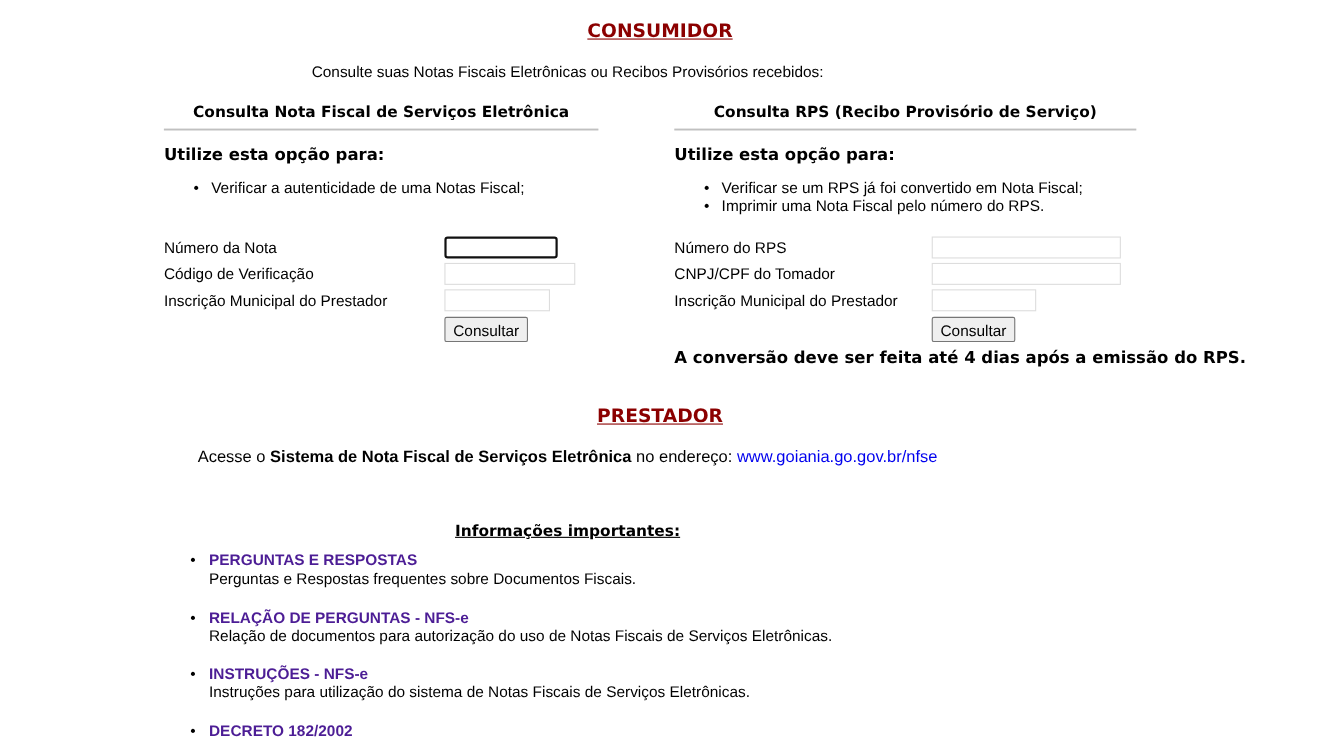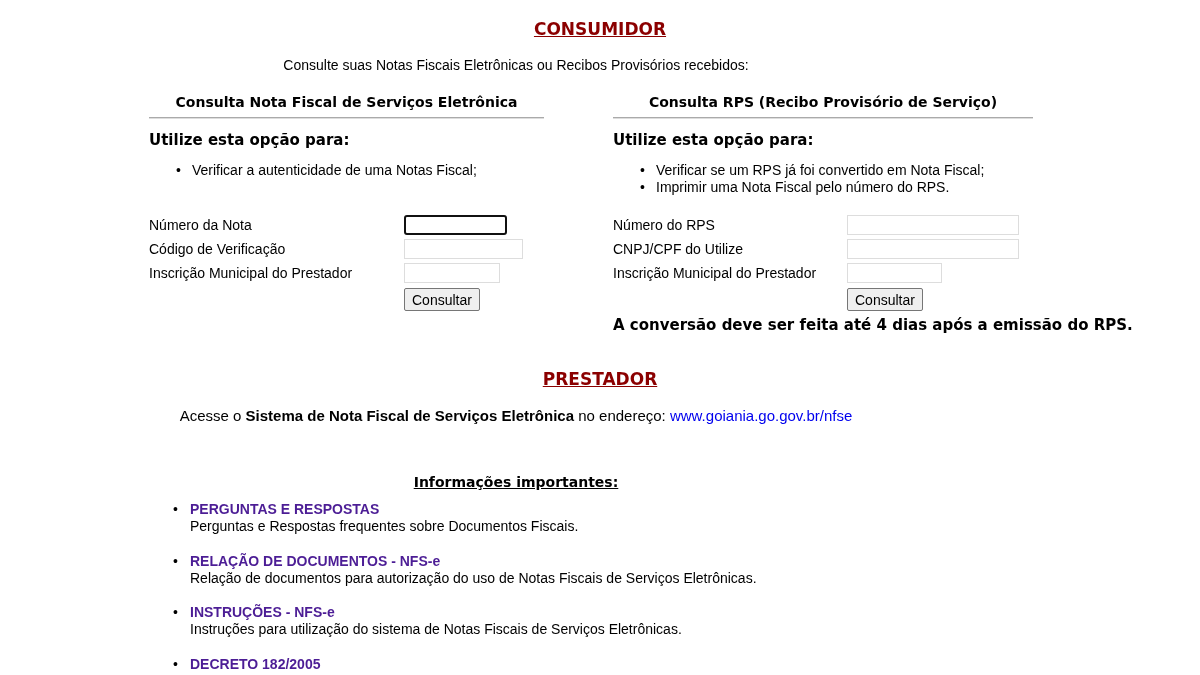--- a/index.html
+++ b/index.html
@@ -47,21 +47,21 @@
   <div class="col-title">Consulta RPS (Recibo Provisório de Serviço)</div>
   <div class="rule" style="margin-top:7px;"></div>
 </div>
 <div class="abs bold" style="left:613px;top:131px;">Utilize esta opção para:</div>
 <ul class="abs bul" style="left:656px;top:162px;">
   <li>Verificar se um RPS já foi convertido em Nota Fiscal;</li>
   <li>Imprimir uma Nota Fiscal pelo número do RPS.</li>
 </ul>
 <div class="abs lbl" style="left:613px;top:217px;">Número do RPS</div>
 <input class="txt" style="left: 847px; top: 215px; width: 172px;" value="">
-<div class="abs lbl" style="left:613px;top:241px;">CNPJ/CPF do Utilize</div>
+<div class="abs lbl" style="left:613px;top:241px;">CNPJ/CPF do Tomador</div>
 <input class="txt" style="left: 847px; top: 239px; width: 172px;" value="">
 <div class="abs lbl" style="left:613px;top:265px;">Inscrição Municipal do Prestador</div>
 <input class="txt" style="left: 847px; top: 263px; width: 95px;" value="">
 <button class="btn" style="left:847px;top:288px;">Consultar</button>
 <div class="abs bold" style="left:613px;top:316px;">A conversão deve ser feita até 4 dias após a emissão do RPS.</div>
 
 <div class="abs section-title" style="top:369px;">PRESTADOR</div>
 <div class="abs center" style="top:407px;font-size:15px;">
   <span>Acesse o </span><b>Sistema de Nota Fiscal de Serviços Eletrônica</b><span> no endereço: </span><a class="link" href="#">www.goiania.go.gov.br/nfse</a>
 </div>
@@ -69,25 +69,25 @@
 <div class="abs center" style="top:474px;"><span class="info-title">Informações importantes:</span></div>
 
 <div class="abs" style="left:173px;top:501px;">
   <div style="position:absolute;top:0;white-space:nowrap;">
     <span style="position:absolute;left:0;">•</span>
     <a class="info-link" href="#" style="position:absolute;left:17px;top:0;">PERGUNTAS E RESPOSTAS</a>
     <span style="position:absolute;left:17px;top:17px;">Perguntas e Respostas frequentes sobre Documentos Fiscais.</span>
   </div>
   <div style="position:absolute;top:52px;white-space:nowrap;">
     <span style="position:absolute;left:0;">•</span>
-    <a class="info-link" href="#" style="position:absolute;left:17px;top:0;">RELAÇÃO DE DOCUMENTOS - NFS-e</a>
+    <a class="info-link" href="#" style="position:absolute;left:17px;top:0;">RELAÇÃO DE PERGUNTAS - NFS-e</a>
     <span style="position:absolute;left:17px;top:17px;">Relação de documentos para autorização do uso de Notas Fiscais de Serviços Eletrônicas.</span>
   </div>
   <div style="position:absolute;top:103px;white-space:nowrap;">
     <span style="position:absolute;left:0;">•</span>
     <a class="info-link" href="#" style="position:absolute;left:17px;top:0;">INSTRUÇÕES - NFS-e</a>
     <span style="position:absolute;left:17px;top:17px;">Instruções para utilização do sistema de Notas Fiscais de Serviços Eletrônicas.</span>
   </div>
   <div style="position:absolute;top:155px;white-space:nowrap;">
     <span style="position:absolute;left:0;">•</span>
-    <a class="info-link" href="#" style="position:absolute;left:17px;top:0;">DECRETO 182/2005</a>
+    <a class="info-link" href="#" style="position:absolute;left:17px;top:0;">DECRETO 182/2002</a>
   </div>
 </div>
 
 </body></html>

